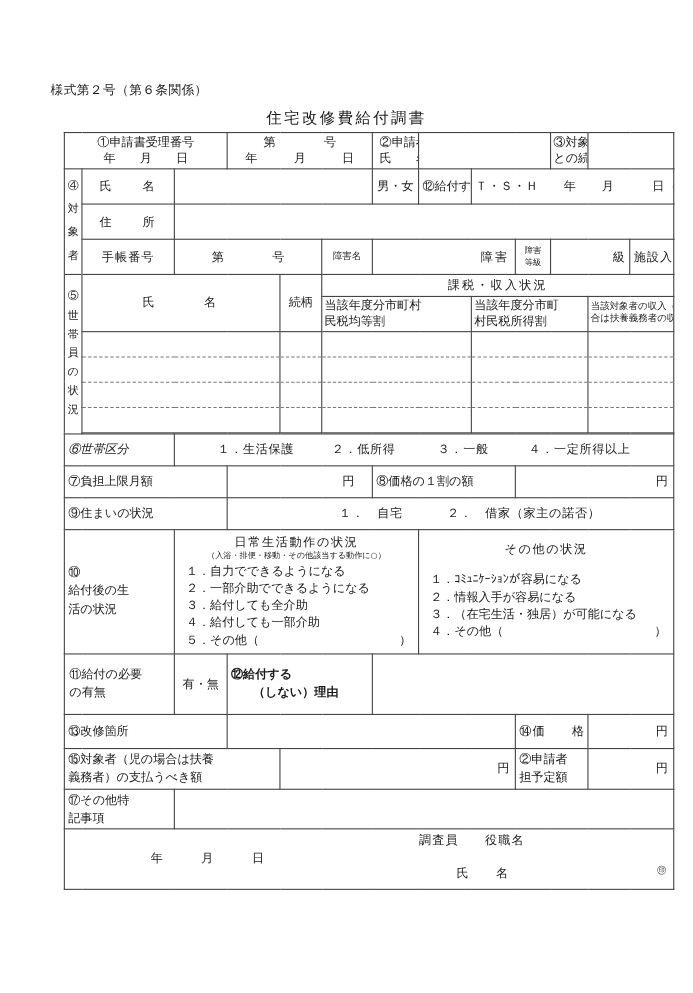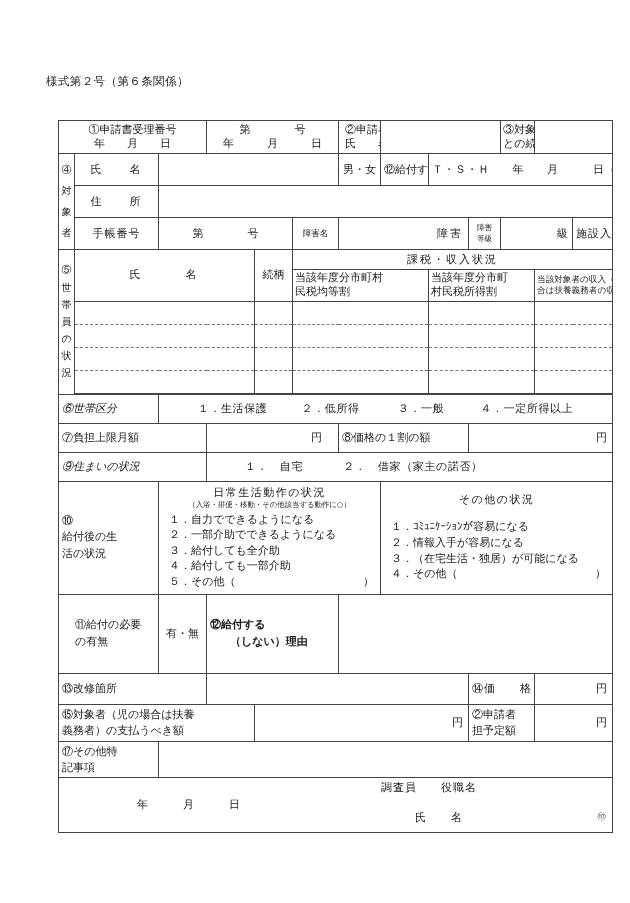--- a/index.html
+++ b/index.html
@@ -73,20 +73,21 @@
   .sig-role{position:absolute;left:322px;top:3px;font-size:11px;letter-spacing:1px;}
   .sig-name{position:absolute;left:356px;top:33px;font-size:11px;letter-spacing:1px;}
   .sig-seal{position:absolute;right:6px;top:33px;font-size:9px;}
 </style>
 </head>
 <body>
 
 <div class="page">
 
   <div class="form-no">様式第２号（第６条関係）</div>
+  <div class="doc-title">住宅改修費給付調書</div>
 
   <table class="frm">
     <colgroup>
       <col style="width:16px">
       <col style="width:84px">
       <col style="width:48px">
       <col style="width:48px">
       <col style="width:38px">
       <col style="width:46px">
       <col style="width:42px">
@@ -237,22 +238,22 @@
       <td colspan="3" class="r" style="padding-right:16px;">
         <span></span><span>円</span>
       </td>
       <td colspan="3" class="l nowrap" style="padding-left:3px;">⑧価格の１割の額</td>
       <td colspan="4" class="r" style="padding-right:5px;">
         <span></span><span>円</span>
       </td>
     </tr>
 
     <tr>
-      <td colspan="3" class="l" style="height:24px;padding-left:3px;font-style:italic;">⑨住まいの状況</td>
-      <td colspan="10" class="l choice-row nowrap" style="padding-left:38px;">
+      <td colspan="3" class="l" style="height:24px;padding-left:3px;">⑨住まいの状況</td>
+      <td colspan="10" class="l choice-row nowrap" style="padding-left:38px;text-align:center;">
         <span>１．　自宅</span>
         <span style="display:inline-block;width:32px"></span>
         <span>２．　借家（家主の諾否）</span>
       </td>
     </tr>
 
     <tr>
       <td colspan="2" class="l vmid" style="height:108px;padding:2px 3px;line-height:1.5;">
         <div>⑩</div>
         <div class="nowrap">給付後の生</div>
@@ -275,21 +276,21 @@
         <ol class="opts">
           <li><span class="num">１．</span><span>ｺﾐｭﾆｹｰｼｮﾝが容易になる</span></li>
           <li><span class="num">２．</span><span>情報入手が容易になる</span></li>
           <li><span class="num">３．</span><span>（在宅生活・独居）が可能になる</span></li>
           <li><span class="num">４．</span><span>その他（</span><span class="paren-right">）</span></li>
         </ol>
       </td>
     </tr>
 
     <tr>
-      <td colspan="2" class="l vtop" style="height:46px;padding:16px;line-height:1.5;">
+      <td colspan="2" class="l vtop" style="height:46px;padding:4px;line-height:1.5;">
         <div class="nowrap">⑪給付の必要</div>
         <div class="nowrap">の有無</div>
       </td>
       <td class="c vtop" style="padding-top:3px;">有・無</td>
       <td colspan="3" class="l vtop" style="padding:3px;line-height:1.5;font-weight:bold;">
         <div class="nowrap">⑫給付する</div>
         <div class="nowrap" style="padding-left:20px;">（しない）理由</div>
       </td>
       <td colspan="7"></td>
     </tr>

